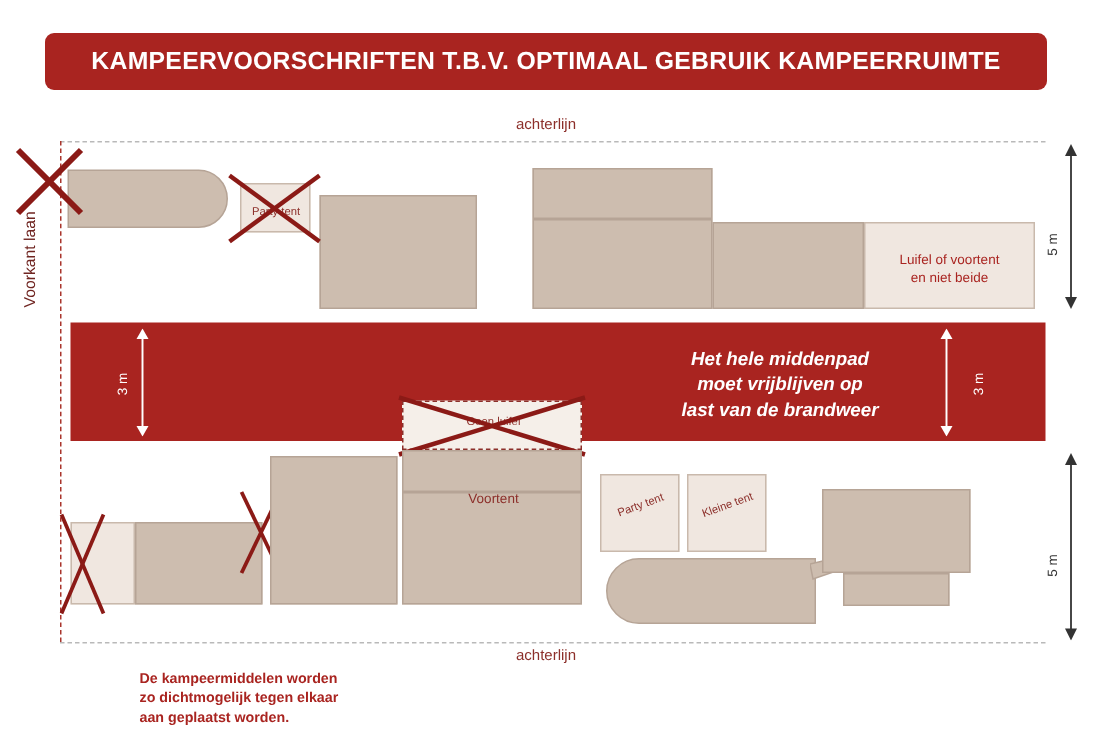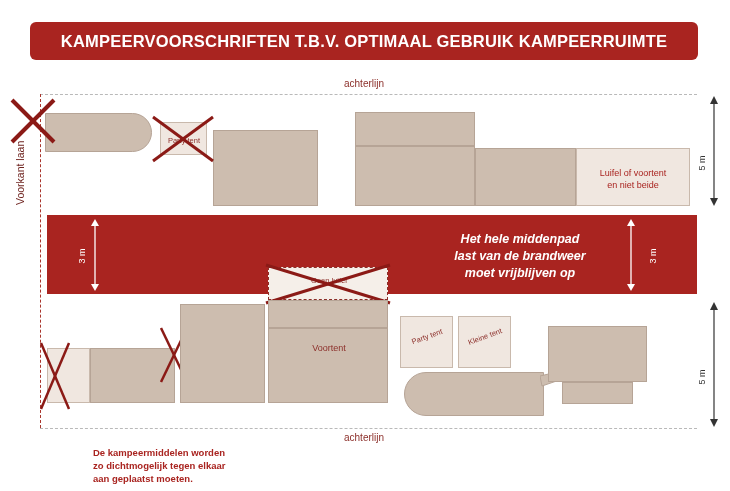--- a/index.html
+++ b/index.html
@@ -226,22 +226,22 @@
     <line x1="46" y1="4" x2="4" y2="46" stroke="#8b1a16" stroke-width="4"></line>
   </svg>
   <svg class="cross" style="left:150px; top:114px;" width="66" height="50">
     <line x1="3" y1="3" x2="63" y2="47" stroke="#8b1a16" stroke-width="3"></line>
     <line x1="63" y1="3" x2="3" y2="47" stroke="#8b1a16" stroke-width="3"></line>
   </svg>
 
   <div class="mid-band"></div>
   <div class="mid-text">
     <div>Het hele middenpad</div>
+    <div>moet vrijblijven op</div>
     <div>last van de brandweer</div>
-    <div>moet vrijblijven op</div>
   </div>
 
   <div class="dashed-box" style="left:268px; top:267px; width:120px; height:33px;"></div>
   <div class="shape-label" style="left:296px; top:276px; width:66px;">Geen luifel</div>
   <svg class="cross" style="left:262px; top:261px;" width="132" height="46">
     <line x1="4" y1="4" x2="128" y2="42" stroke="#8b1a16" stroke-width="3"></line>
     <line x1="128" y1="4" x2="4" y2="42" stroke="#8b1a16" stroke-width="3"></line>
   </svg>
 
   <svg class="dim" style="left:88px; top:219px;" width="14" height="72">
@@ -266,21 +266,21 @@
   </svg>
   <svg class="cross" style="left:158px; top:325px;" width="32" height="60">
     <line x1="3" y1="3" x2="29" y2="57" stroke="#8b1a16" stroke-width="2.5"></line>
     <line x1="29" y1="3" x2="3" y2="57" stroke="#8b1a16" stroke-width="2.5"></line>
   </svg>
 
   <div class="tan" style="left:180px; top:304px; width:85px; height:99px;"></div>
 
   <div class="tan" style="left:268px; top:300px; width:120px; height:28px;"></div>
   <div class="tan" style="left:268px; top:328px; width:120px; height:75px;"></div>
-  <div class="shape-label shape-label-big" style="left:303px; top:343px; width:52px;">Voortent</div>
+  <div class="shape-label shape-label-big" style="left:303px; top:327px; width:52px;">Voortent</div>
 
   <div class="tan-light" style="left:400px; top:316px; width:53px; height:52px;"></div>
   <div class="shape-label" style="left:405px; top:332px; width:44px; transform:rotate(-20deg);">Party tent</div>
 
   <div class="tan-light" style="left:458px; top:316px; width:53px; height:52px;"></div>
   <div class="shape-label" style="left:461px; top:332px; width:48px; transform:rotate(-20deg);">Kleine tent</div>
 
   <div class="tan" style="left:404px; top:372px; width:140px; height:44px; border-radius:22px 0 0 22px;"></div>
   <svg style="position:absolute; left:540px; top:366px;" width="40" height="30">
     <polygon points="0,10 34,2 34,9 2,20" fill="#cdbdaf" stroke="#b6a496" stroke-width="1"></polygon>
@@ -299,16 +299,16 @@
   <svg class="dim" style="left:707px; top:302px;" width="14" height="125">
     <line x1="7" y1="4" x2="7" y2="121" stroke="#333333" stroke-width="1.2"></line>
     <polygon points="7,0 3,8 11,8" fill="#333333"></polygon>
     <polygon points="7,125 3,117 11,117" fill="#333333"></polygon>
   </svg>
   <div class="dim-label dim-label-rot" style="left:694px; top:372px;">5 m</div>
 
   <div class="bottom-note">
     <div>De kampeermiddelen worden</div>
     <div>zo dichtmogelijk tegen elkaar</div>
-    <div>aan geplaatst moeten.</div>
+    <div>aan geplaatst worden.</div>
   </div>
 
 </div>
 
 </body></html>

